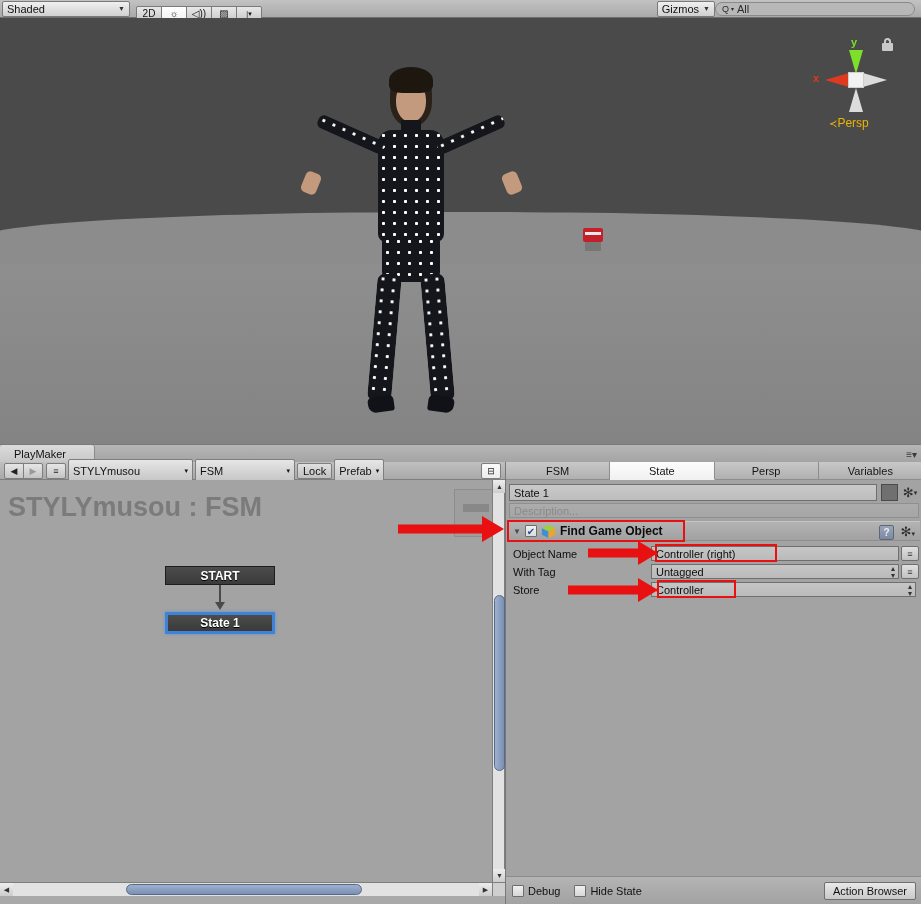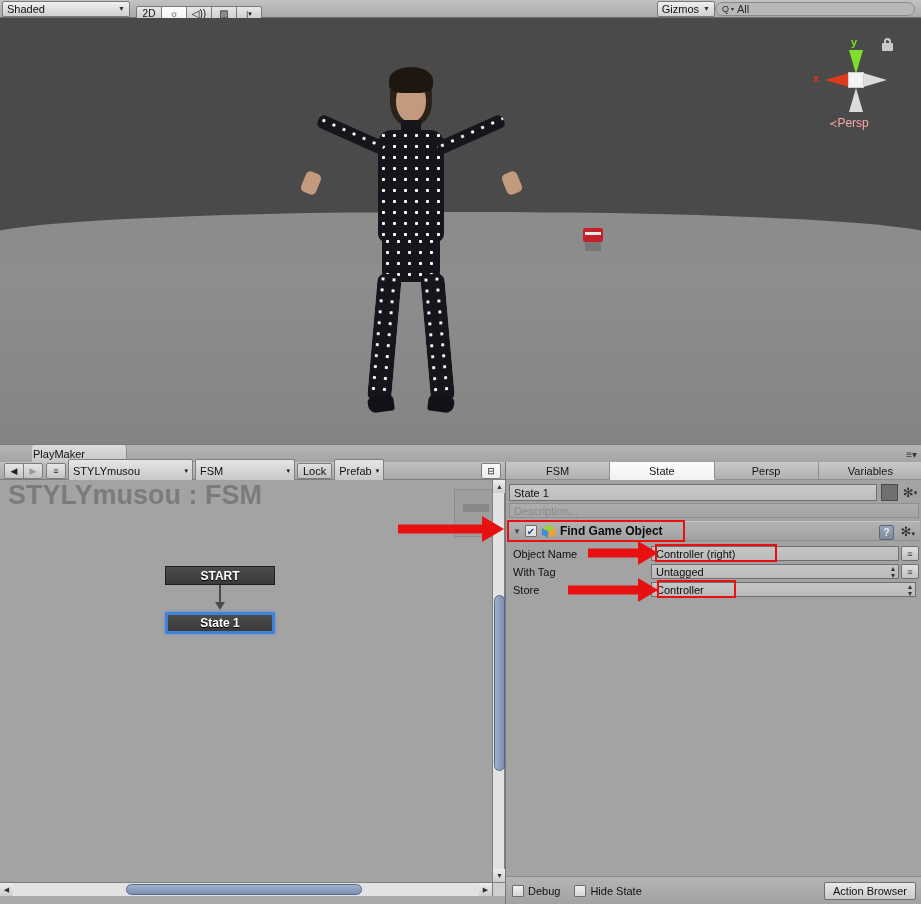--- a/index.html
+++ b/index.html
@@ -130,40 +130,40 @@
   .gz-x { position:absolute; left:12px; top:39px; width:0;height:0;
     border-top:7px solid transparent; border-bottom:7px solid transparent;
     border-right:24px solid #e03a1e; }
   .gz-xlabel { position:absolute; left:0px; top:38px; color:#e03a1e; font-size:11px; font-weight:bold; }
   .gz-right { position:absolute; left:50px; top:39px; width:0;height:0;
     border-top:7px solid transparent; border-bottom:7px solid transparent;
     border-left:24px solid #dcdcdc; }
   .gz-down { position:absolute; left:36px; top:54px; width:0;height:0;
     border-left:7px solid transparent; border-right:7px solid transparent;
     border-bottom:0; border-top:24px solid #dcdcdc; transform: scaleY(-1); }
-  .gz-persp { position:absolute; left: 16px; top: 82px; color:#fca5a5; font-size:12px; }
+  .gz-persp { position:absolute; left: 16px; top: 82px; color:#eab308; font-size:12px; }
   .gz-persp .tri { font-size:10px; }
   .gz-lock { position: absolute; right: 6px; top: 4px; width: 11px; height: 13px; }
   .gz-lock .body { position:absolute; bottom:0; width:11px; height:8px; background:#c9c9c9; border-radius:1px; }
   .gz-lock .shackle { position:absolute; left:2px; top:0; width:7px; height:7px;
     border:2px solid #c9c9c9; border-bottom:none; border-radius:4px 4px 0 0; }
 
   
   .pm-tabbar {
     position: absolute; left: 0; top: 444px; width: 921px; height: 18px;
     background: linear-gradient(#b6b6b6, #a4a4a4);
     border-top: 1px solid #7a7a7a;
   }
   .pm-tab {
     position: absolute; left: 0; top: 0; width: 95px; height: 18px;
     background: linear-gradient(#dcdcdc, #c6c6c6);
     border-right: 1px solid #8a8a8a;
     border-radius: 3px 3px 0 0;
-    display: flex; align-items: center; padding-left: 1px;
-    font-size: 11px; color: #111; margin-left: 32px;
+    display: flex; align-items: center; padding-left: 14px;
+    font-size: 11px; color: #111;
   }
   .pm-tab-opts { position:absolute; right:4px; top:4px; font-size:10px; color:#3a3a3a; }
 
   .pm-toolbar {
     position: absolute; left: 0; top: 462px; width: 505px; height: 18px;
     background: linear-gradient(#c0c0c0, #a8a8a8);
     border-bottom: 1px solid #7e7e7e;
     display: flex; align-items: center;
   }
   .pmt-btn {
@@ -189,21 +189,21 @@
     border:1px solid #7e7e7e; border-radius:2px;
     display:flex; align-items:center; font-size:11px; color:#111;
   }
 
   
   .fsm-canvas {
     position: absolute; left: 0; top: 480px; width: 492px; height: 402px;
     background: #a3a3a3; overflow: hidden;
   }
   .fsm-title {
-    position: absolute; left: 8px; top: 0;
+    position: absolute; left: 8px; top: 12px;
     font-size: 27px; font-weight: bold; color: #7b7b7b;
     letter-spacing: 0px;
   }
   .fsm-minimap {
     position: absolute; left: 454px; top: 9px; width: 58px; height: 48px;
     background: rgba(150,150,150,0.35); border: 1px solid #8d8d8d;
   }
   .fsm-minimap-inner {
     position:absolute; left: 8px; top: 14px; width: 26px; height: 8px;
     background: rgba(130,130,130,.8);

